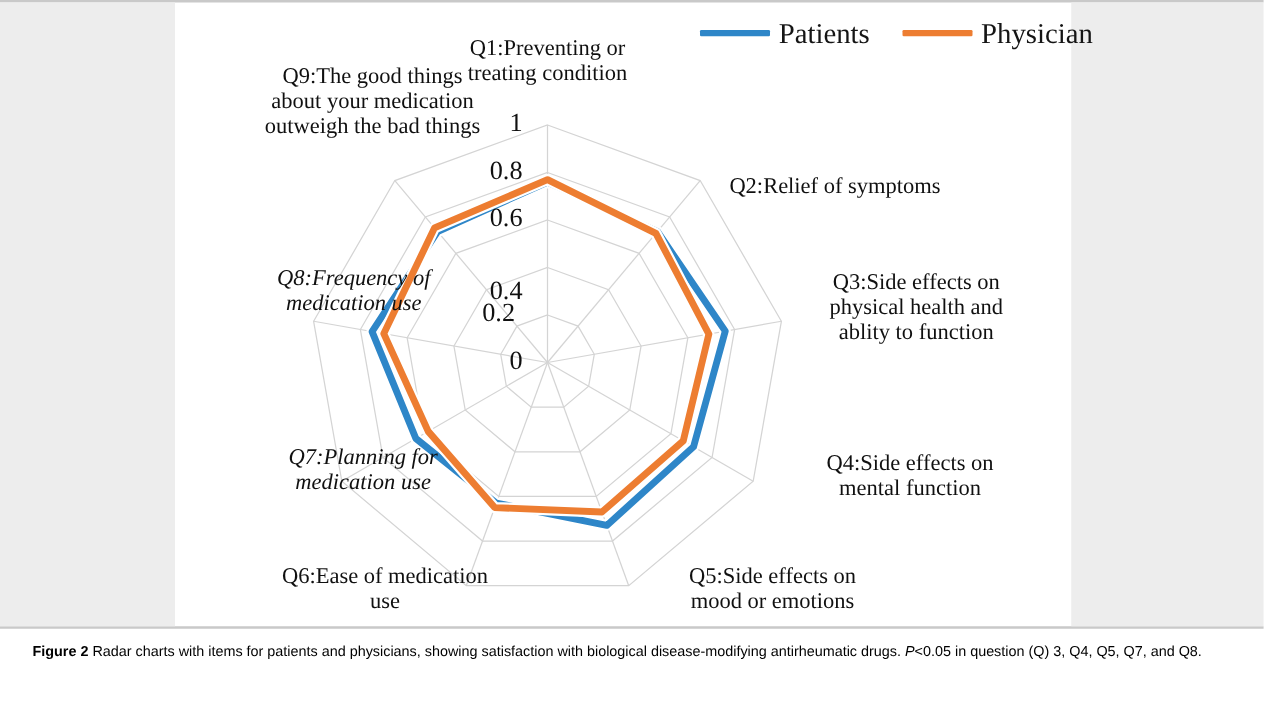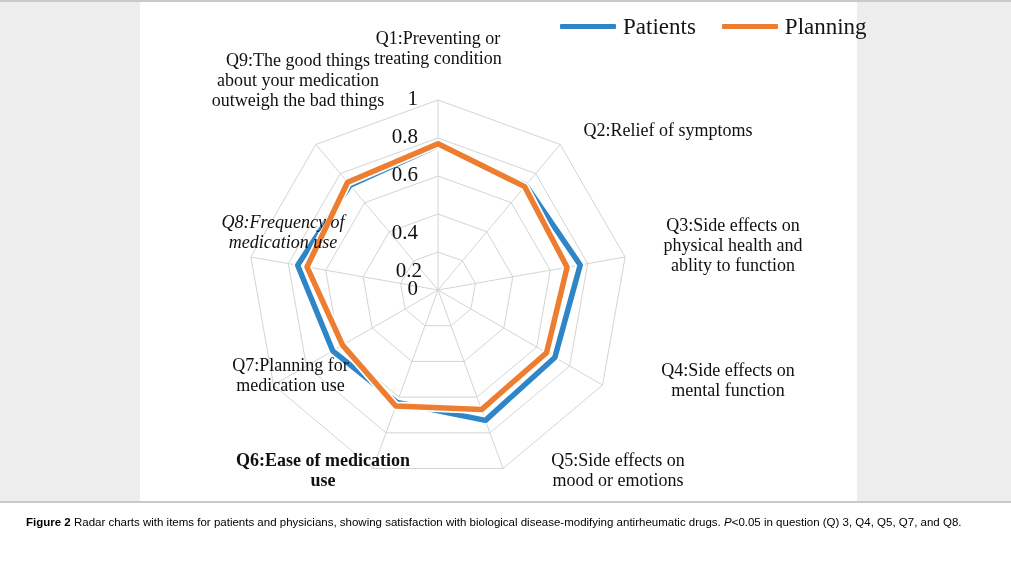--- a/index.html
+++ b/index.html
@@ -131,21 +131,21 @@
   <div class="side-panel" id="panel-left"></div>
   <div class="side-panel" id="panel-right"></div>
 
   <div id="legend">
     <div class="legend-entry">
       <span class="legend-swatch" id="swatch-patients" style="background: rgb(46, 134, 200);"></span>
       <span class="legend-label">Patients</span>
     </div>
     <div class="legend-entry">
       <span class="legend-swatch" id="swatch-physician" style="background: rgb(237, 125, 49);"></span>
-      <span class="legend-label">Planning</span>
+      <span class="legend-label">Physician</span>
     </div>
   </div>
 
   <div id="radar-chart">
     <svg id="radar-svg" width="717" height="499">
         <polygon points="298.00,250.00 322.43,258.89 335.42,281.40 330.91,307.00 311.00,323.71 285.00,323.71 265.09,307.00 260.58,281.40 273.57,258.89" fill="none" stroke="#d4d4d4" stroke-width="1"></polygon>
         <polygon points="298.00,212.00 346.85,229.78 372.85,274.80 363.82,326.00 323.99,359.42 272.01,359.42 232.18,326.00 223.15,274.80 249.15,229.78" fill="none" stroke="#d4d4d4" stroke-width="1"></polygon>
         <polygon points="298.00,174.00 371.28,200.67 410.27,268.20 396.73,345.00 336.99,395.12 259.01,395.12 199.27,345.00 185.73,268.20 224.72,200.67" fill="none" stroke="#d4d4d4" stroke-width="1"></polygon>
         <polygon points="298.00,136.00 395.70,171.56 447.69,261.61 429.64,364.00 349.99,430.83 246.01,430.83 166.36,364.00 148.31,261.61 200.30,171.56" fill="none" stroke="#d4d4d4" stroke-width="1"></polygon>
         <polygon points="298.00,98.00 420.13,142.45 485.11,255.01 462.54,383.00 362.98,466.54 233.02,466.54 133.46,383.00 110.89,255.01 175.87,142.45" fill="none" stroke="#d4d4d4" stroke-width="1"></polygon>
@@ -157,38 +157,38 @@
         <line x1="298" y1="288" x2="233.01617276812294" y2="466.54159794932264" stroke="#d4d4d4" stroke-width="1"></line>
         <line x1="298" y1="288" x2="133.4551732809567" y2="383.00000000000006" stroke="#d4d4d4" stroke-width="1"></line>
         <line x1="298" y1="288" x2="110.88652692768045" y2="255.0068462432833" stroke="#d4d4d4" stroke-width="1"></line>
         <line x1="298" y1="288" x2="175.8703541595575" y2="142.4515558073942" stroke="#d4d4d4" stroke-width="1"></line>
         <polygon points="298.00,143.60 385.93,183.21 440.21,262.93 414.83,355.45 345.44,418.34 257.06,400.48 192.69,348.80 157.66,263.26 210.07,183.21" fill="none" stroke="#ffffff" stroke-width="9" stroke-linejoin="round"></polygon>
         <polygon points="298.00,143.60 385.93,183.21 440.21,262.93 414.83,355.45 345.44,418.34 257.06,400.48 192.69,348.80 157.66,263.26 210.07,183.21" fill="none" stroke="#2E86C8" stroke-width="5.5" stroke-linejoin="round"></polygon>
         <polygon points="298.00,141.70 384.71,184.66 427.11,265.23 406.60,350.70 341.54,407.62 255.76,404.05 202.56,343.10 167.02,264.90 207.62,180.29" fill="none" stroke="#ffffff" stroke-width="9" stroke-linejoin="round"></polygon>
         <polygon points="298.00,141.70 384.71,184.66 427.11,265.23 406.60,350.70 341.54,407.62 255.76,404.05 202.56,343.10 167.02,264.90 207.62,180.29" fill="none" stroke="#ED7D31" stroke-width="5.5" stroke-linejoin="round"></polygon>
       </svg>
   <div class="tick-label" style="left: 138px; top: 276px; width: 140px;">0</div>
-      <div class="tick-label" style="left: 142px; top: 238px; width: 140px; margin-top: 20px;">0.2</div>
+      <div class="tick-label" style="left: 132px; top: 238px; width: 140px;">0.2</div>
       <div class="tick-label" style="left: 138px; top: 200px; width: 140px; margin-top: 20px;">0.4</div>
       <div class="tick-label" style="left: 138px; top: 162px; width: 140px;">0.6</div>
       <div class="tick-label" style="left: 138px; top: 124px; width: 140px;">0.8</div>
       <div class="tick-label" style="left: 138px; top: 86px; width: 140px;">1</div>
       <div class="axis-label" style="left: 193px; top: 26px; width: 210px;">Q1:Preventing or
 treating condition</div>
-      <div class="axis-label" style="left: 408px; top: 118px; width: 240px;">Q2:Relief of symptoms</div>
+      <div class="axis-label" style="left: 408px; top: 136px; width: 240px;">Q2:Relief of symptoms</div>
       <div class="axis-label" style="left: 488px; top: 213px; width: 210px;">Q3:Side effects on
 physical health and
 ablity to function</div>
       <div class="axis-label" style="left: 488px; top: 358px; width: 200px;">Q4:Side effects on
 mental function</div>
       <div class="axis-label" style="left: 378px; top: 448px; width: 200px;">Q5:Side effects on
 mood or emotions</div>
-      <div class="axis-label" style="left: 68px; top: 448px; width: 230px; font-weight: bold;">Q6:Ease of medication
+      <div class="axis-label" style="left: 53px; top: 448px; width: 230px;">Q6:Ease of medication
 use</div>
-      <div class="axis-label" style="left: 53px; top: 353px; width: 195px;">Q7:Planning for
+      <div class="axis-label" style="left: 53px; top: 353px; width: 195px; font-style: italic;">Q7:Planning for
 medication use</div>
       <div class="axis-label" style="left: 48px; top: 210px; width: 190px; font-style: italic;">Q8:Frequency of
 medication use</div>
       <div class="axis-label" style="left: 38px; top: 48px; width: 240px;">Q9:The good things
 about your medication
 outweigh the bad things</div>
     </div>
 
 </div>
 

